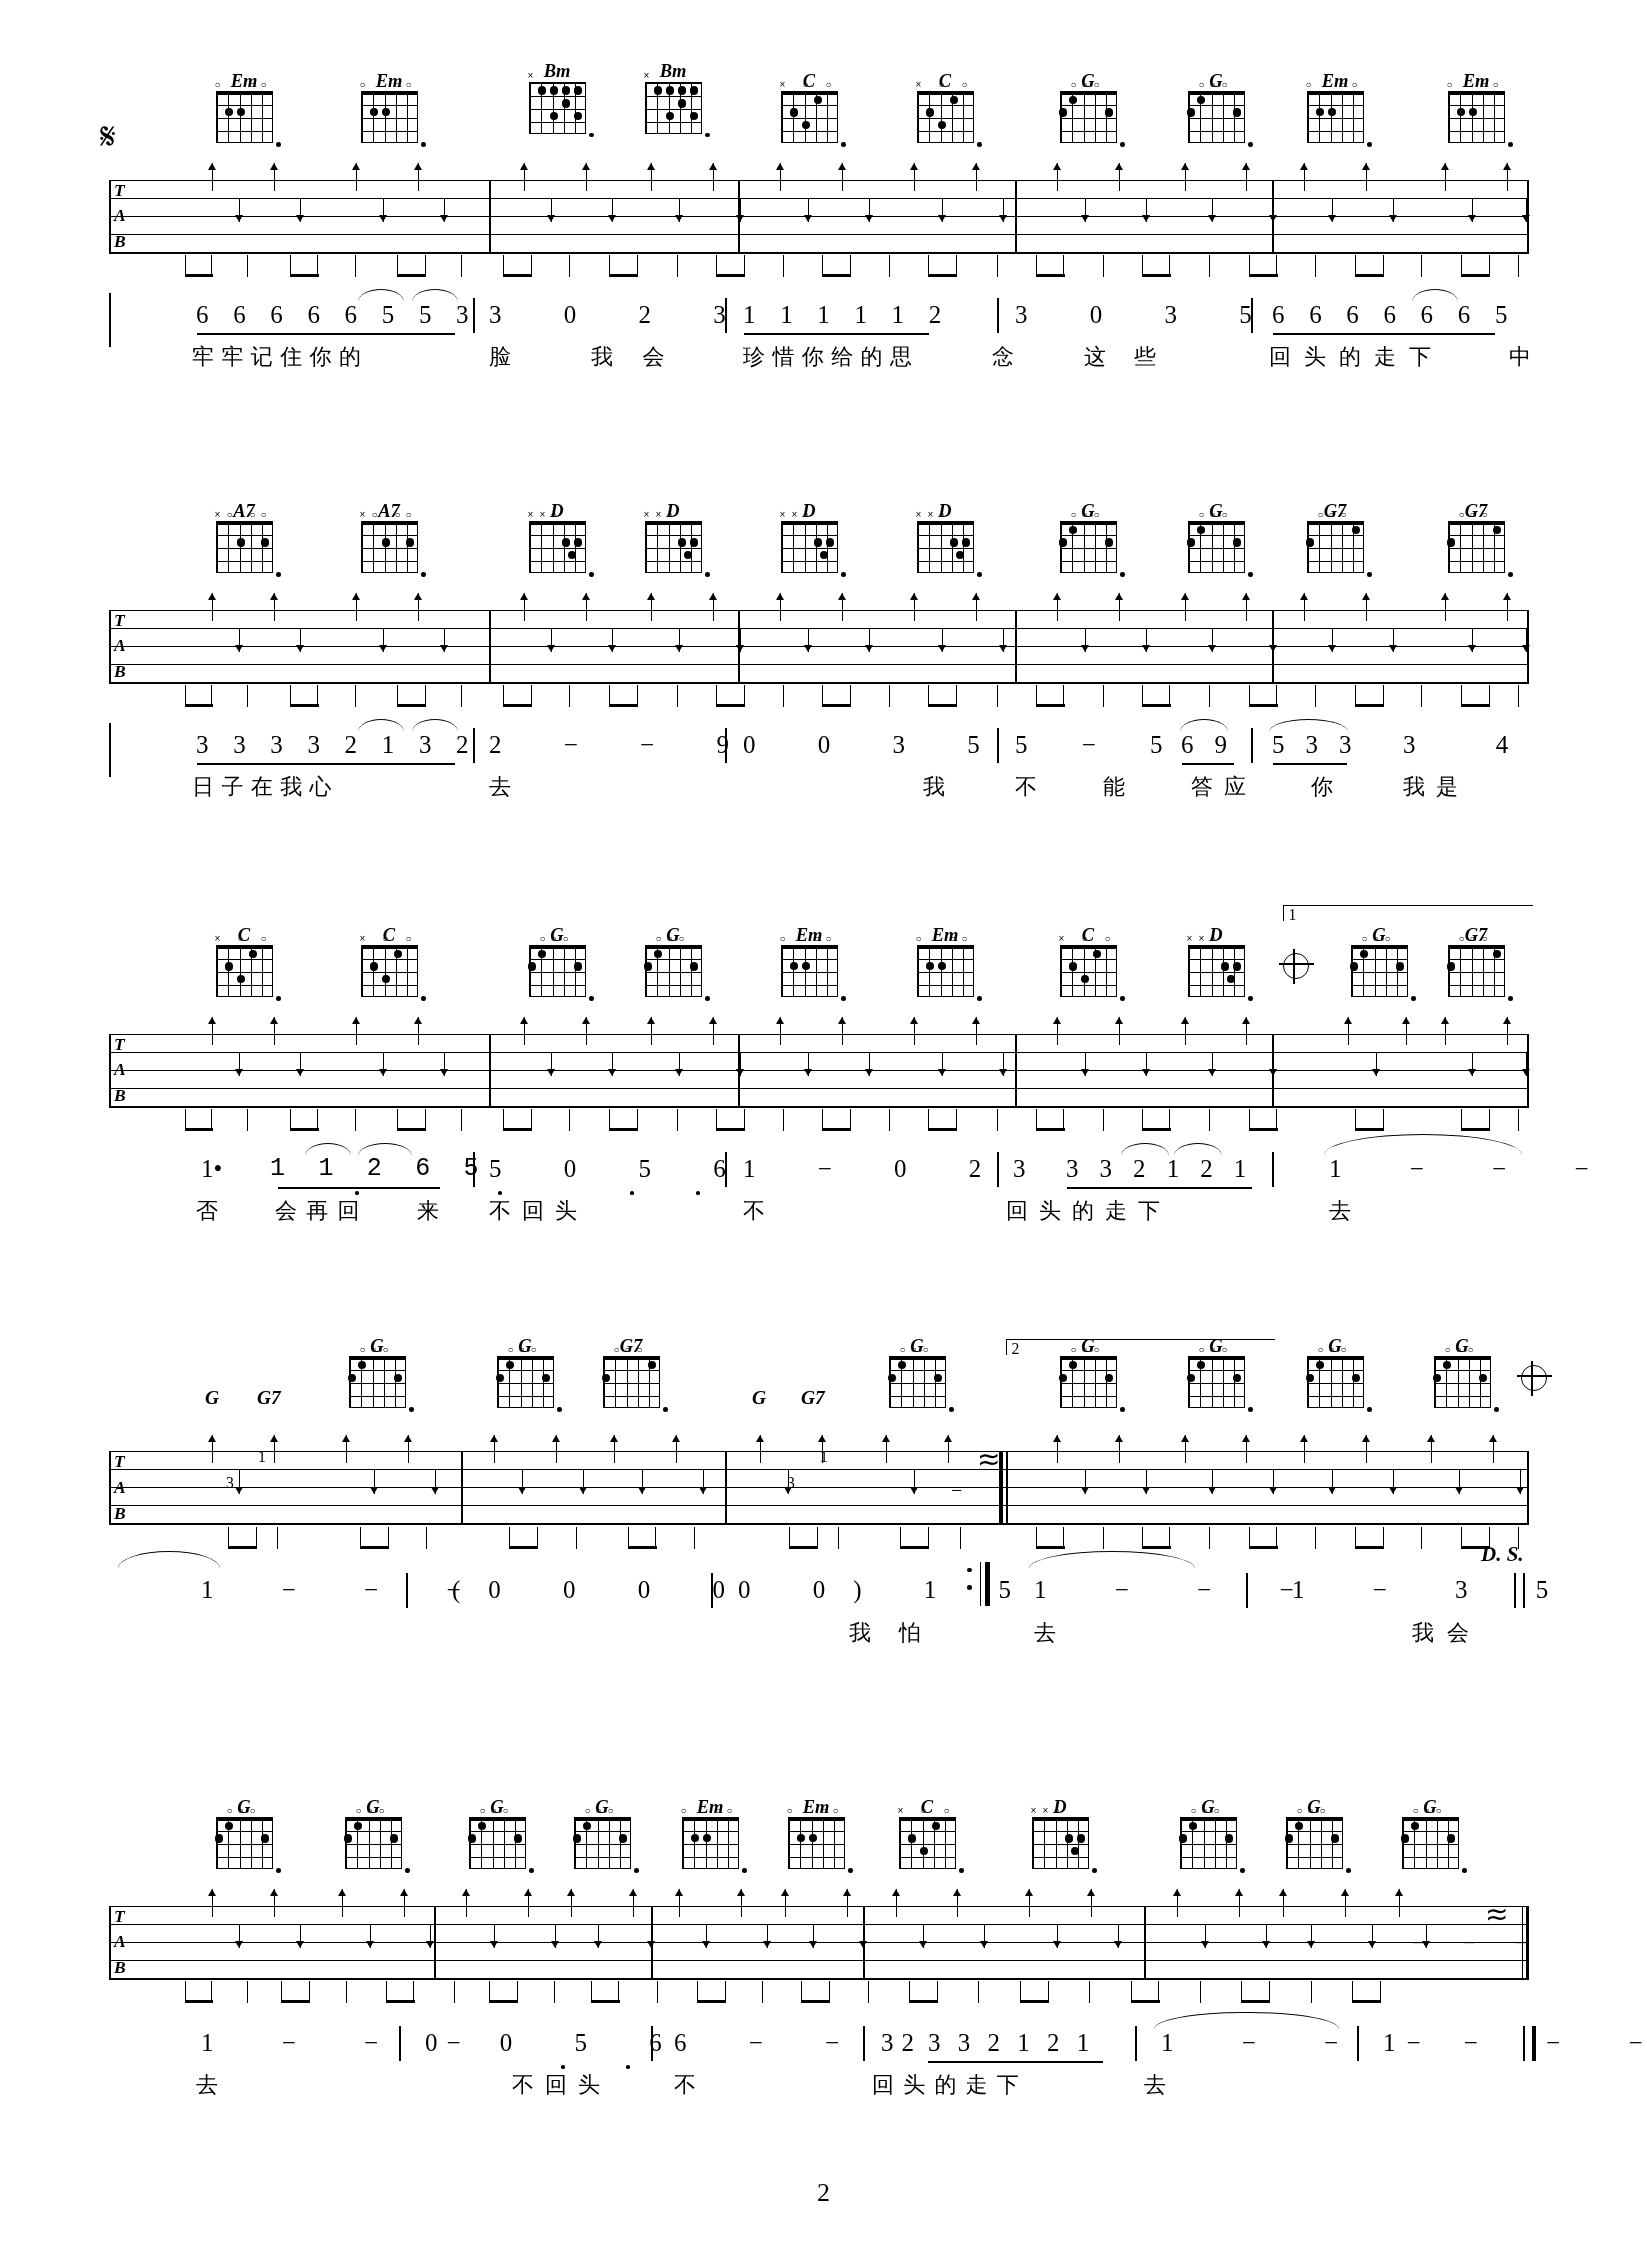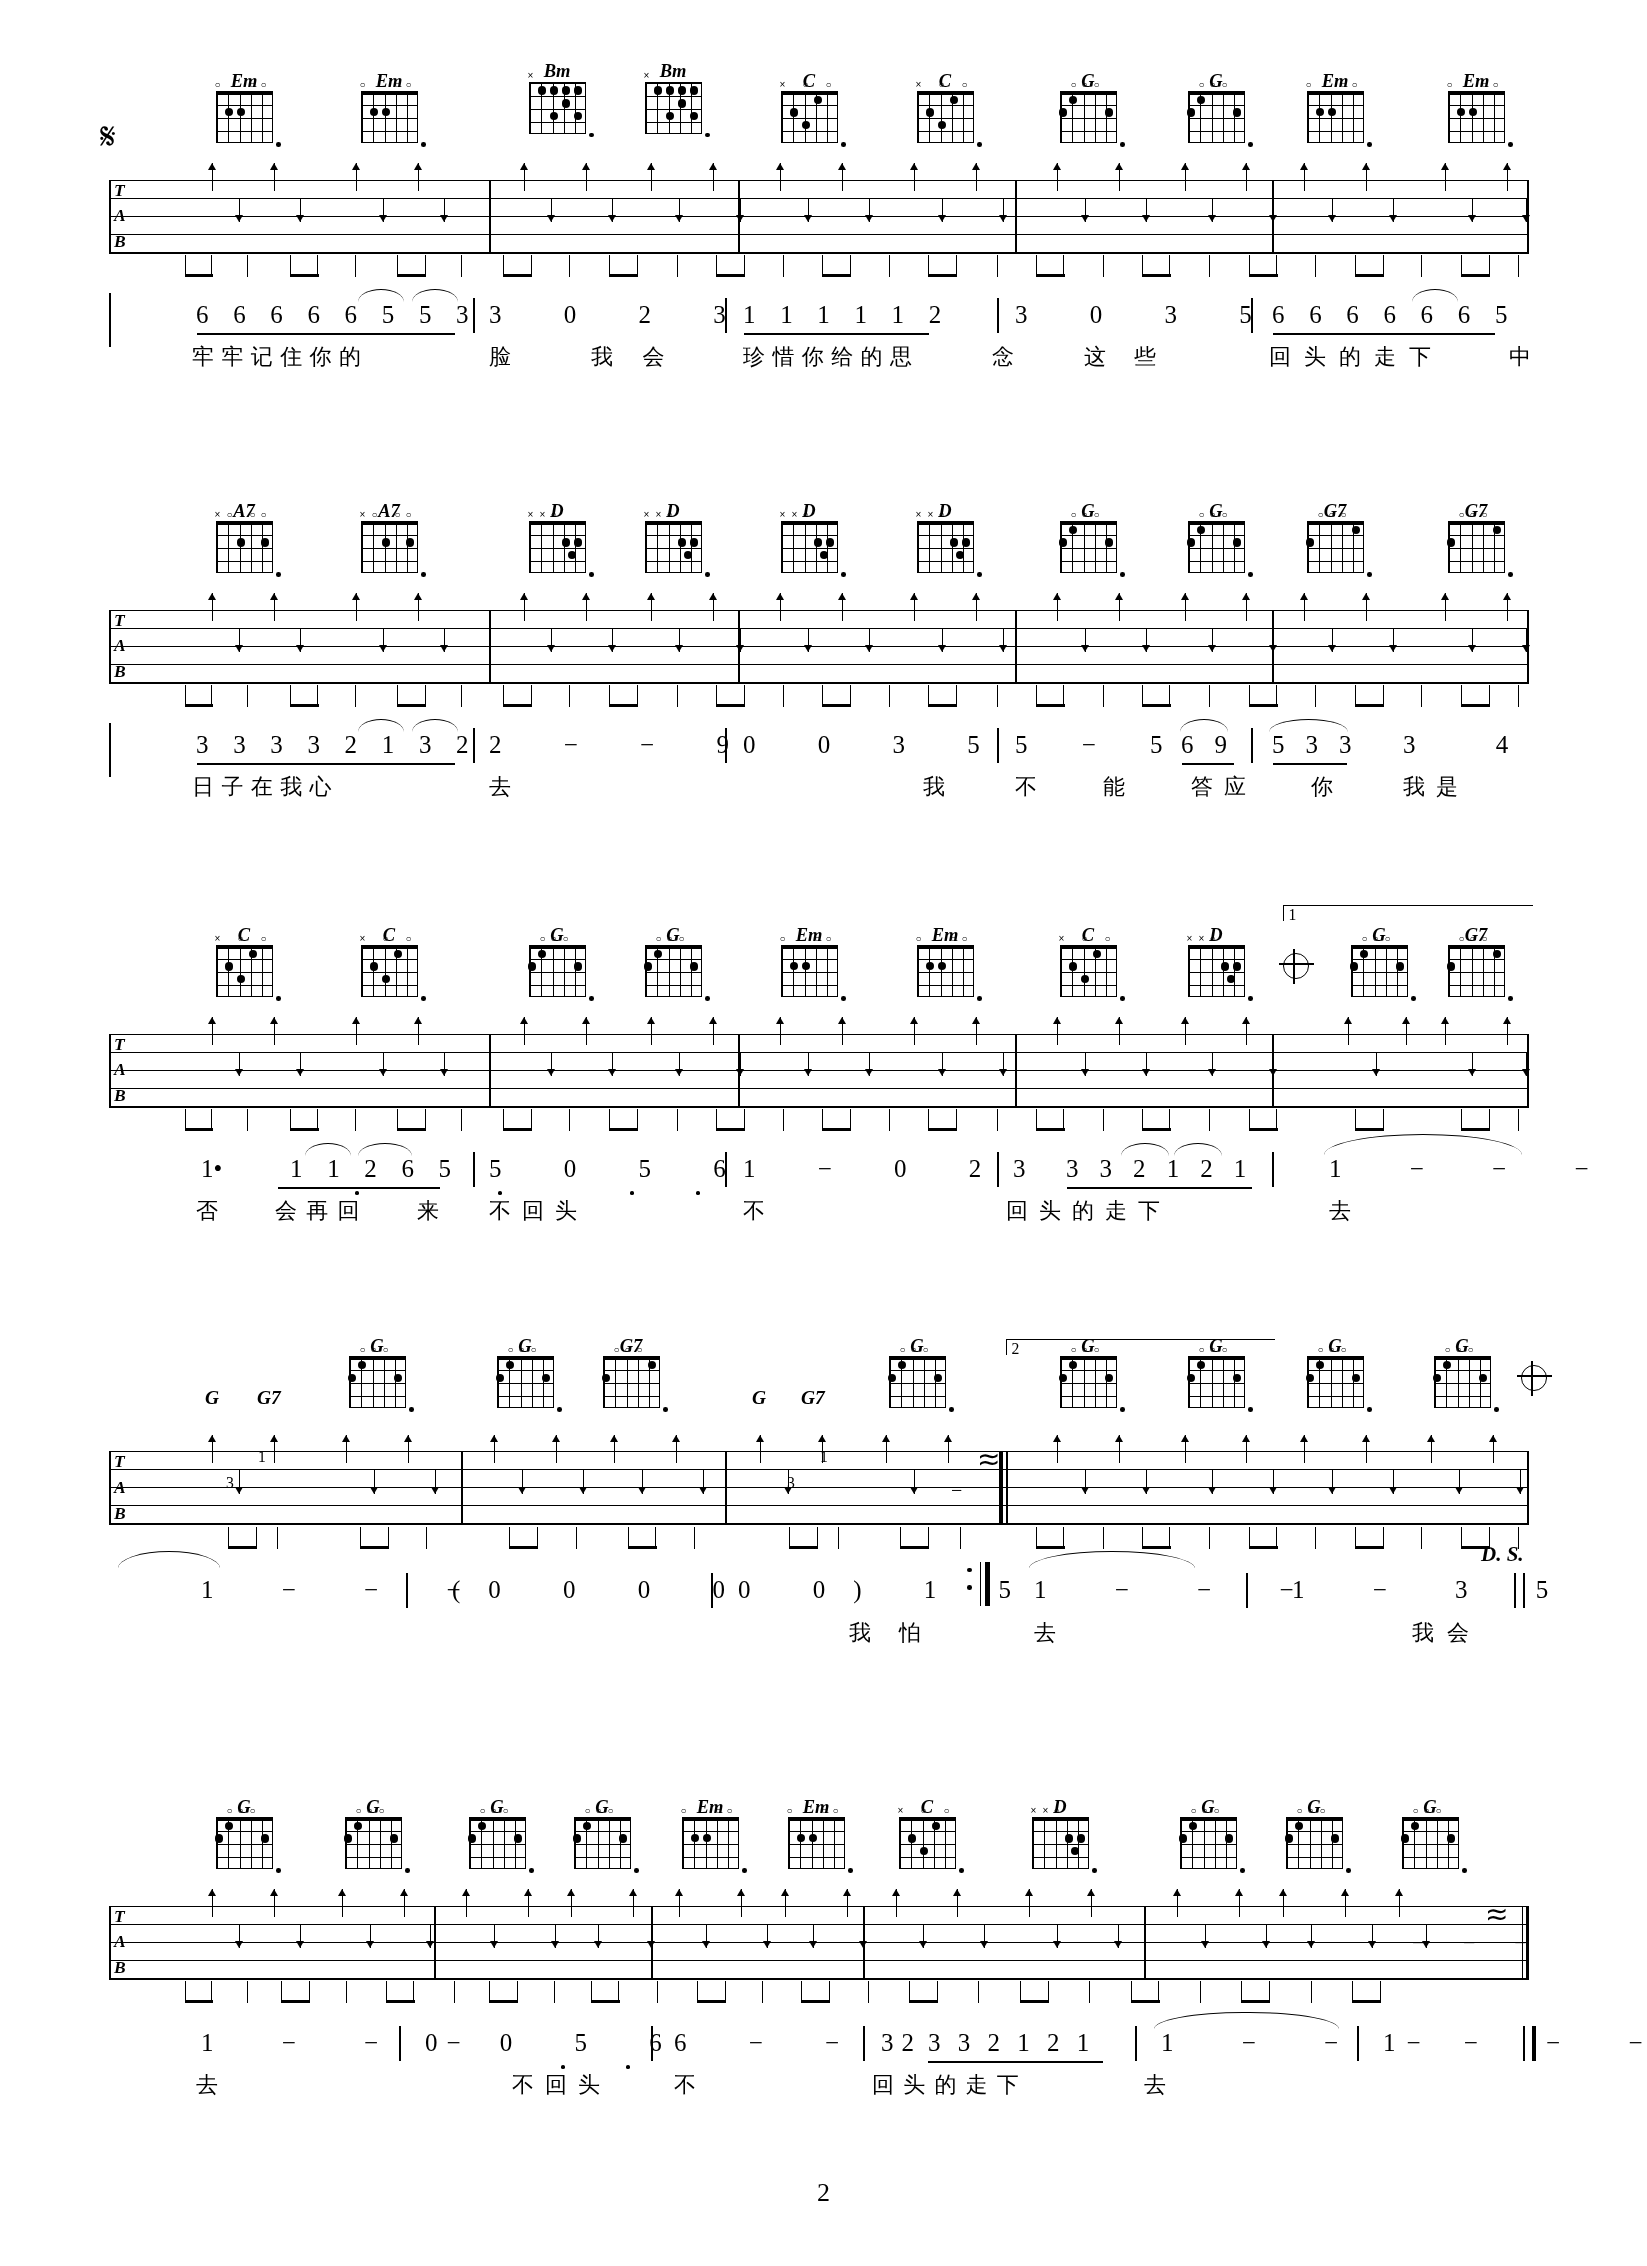--- a/index.html
+++ b/index.html
@@ -1166,21 +1166,21 @@
         <div class="stem" style="left:1383px"></div>
         <div class="beam" style="left:1355px; width:29px"></div>
       <div class="stem" style="left:1461px"></div>
         <div class="stem" style="left:1489px"></div>
         <div class="beam" style="left:1461px; width:29px"></div>
       <div class="stem" style="left:1518px"></div>
     </div>
 
     <div class="melodyline" style="margin-top:26px;">
       <div class="num" style="left:201px; top:0px;">1•</div>
-      <div class="num" style="left:290px; top:0px; letter-spacing:9.2px;">1 1 2 6 5</div>
+      <div class="num" style="left:270px; top:0px; letter-spacing:9.2px;font-family:Liberation Mono, monospace;">1 1 2 6 5</div>
       <div class="uline" style="left:278px; top:31px; width:162px;"></div>
       <div class="udot" style="left:355px; top:35px;"></div>
       <div class="slur" style="left:305px; top:-13px; width:46px;"></div>
       <div class="slur" style="left:358px; top:-13px; width:54px;"></div>
       <div class="bar-sep" style="left:473px; top:-3.7px; height:35px;"></div>
       <div class="num" style="left:489px; top:0px; letter-spacing:28px;">5 0 5 6</div>
       <div class="udot" style="left:498px; top:35px;"></div>
       <div class="udot" style="left:630px; top:35px;"></div>
       <div class="udot" style="left:696px; top:35px;"></div>
       <div class="bar-sep" style="left:725px; top:-3.7px; height:35px;"></div>

